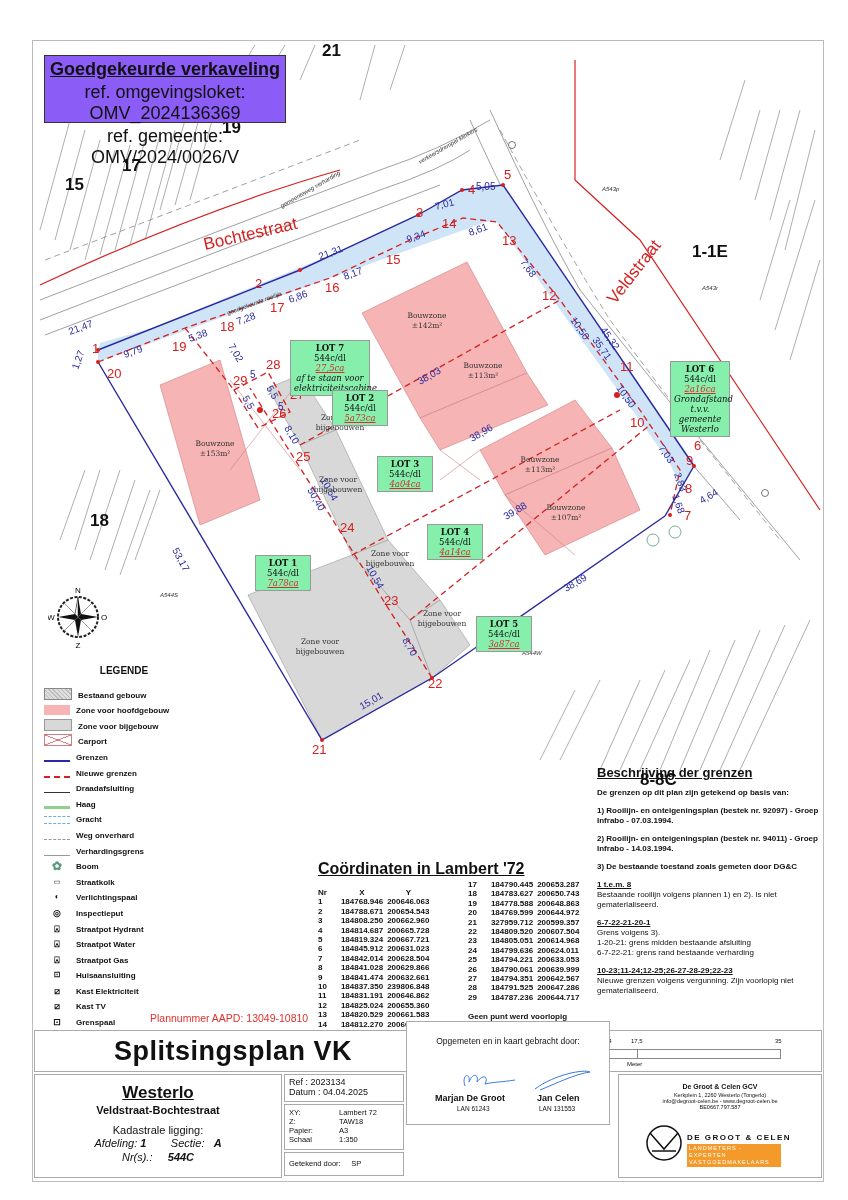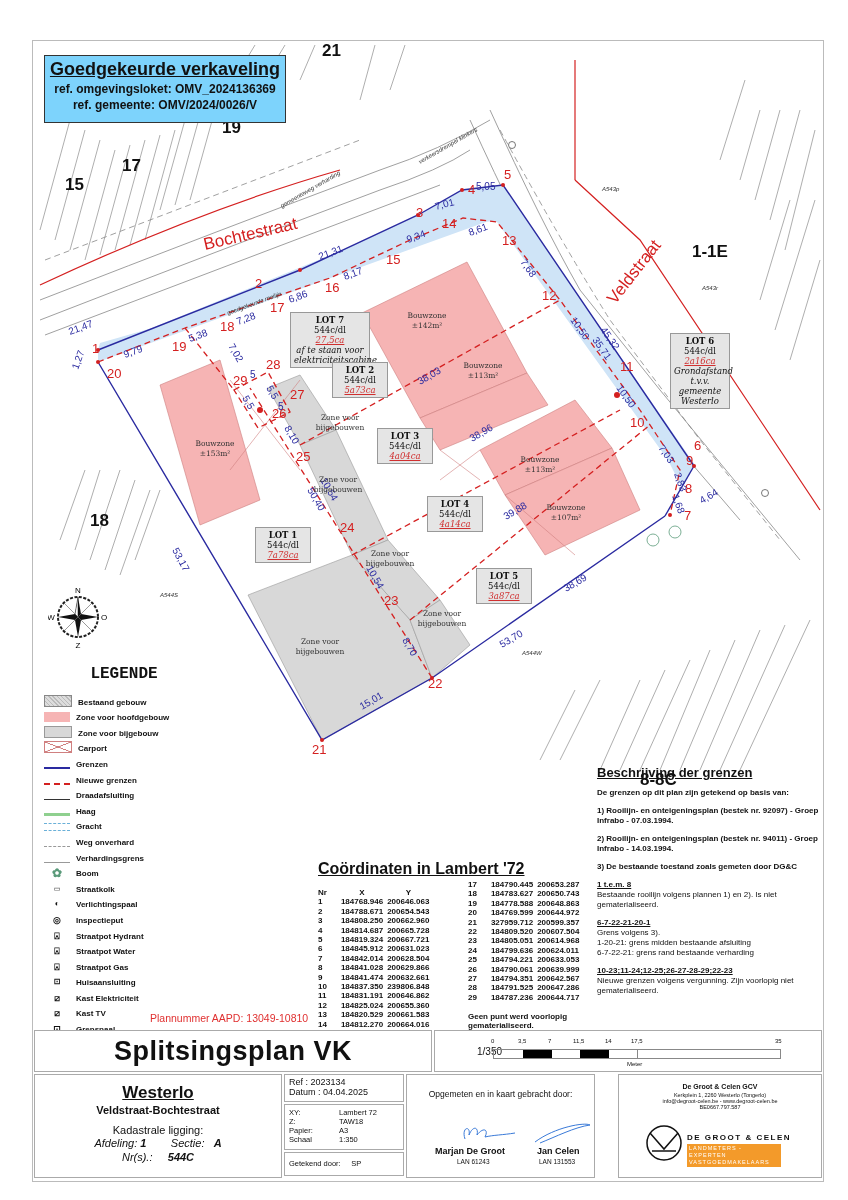--- a/index.html
+++ b/index.html
@@ -1,41 +1,41 @@
 <!DOCTYPE html>
 <html><head>
 <meta charset="utf-8">
 <style>
   html, body { margin:0; padding:0; background:#fff; }
   body { width:848px; height:1200px; position:relative; overflow:hidden; font-family:"Liberation Sans", sans-serif; color:#111; }
   .sheet { position:absolute; left:32px; top:40px; width:790px; height:1140px; border:1px solid #bbb; }
   svg.map { position:absolute; left:0; top:0; }
   .abs { position:absolute; }
-  .approved { left:44px; top:55px; width:240px; height:66px; border:1.5px solid #333; background:#7dd3fc; text-align:center; }
+  .approved { left:44px; top:55px; width:240px; height:66px; border:1.5px solid #333; background:#8b5cf6; text-align:center; }
   .approved .t1 { font-weight:bold; font-size:18px; text-decoration:underline; margin-top:3px; }
-  .approved .t2 { font-weight:bold; font-size:12px; margin-top:2px; }
+  .approved .t2 { font-weight:normal; font-size:18px; margin-top:2px; }
   .legend { left:44px; top:665px; width:160px; font-size:8px; font-weight:bold; }
-  .legend h4 { margin:0 0 8px 0; text-align:center; font-size:16px;font-family:Liberation Mono, monospace; }
+  .legend h4 { margin:0 0 8px 0; text-align:center; font-size:10px; }
   .leg-row { display:flex; align-items:flex-end; height:15.6px; }
   .leg-sw { width:26px; height:10px; margin-right:6px; flex:none; position:relative; }
   .coords { left:318px; top:852px; font-size:8px; font-weight:bold; }
   .coords h3 { margin:8px 0 10px 0; font-size:16px; text-decoration:underline; }
   table.ct { border-collapse:collapse; }
   table.ct td, table.ct th { padding:0 4px 0 0; line-height:9.4px; text-align:left; }
   .coords2 { left:468px; top:880px; font-size:8px; font-weight:bold; }
   .geen { margin-top:10px; font-size:8px; font-weight:bold; width:130px; }
   .desc { left:597px; top:765px; width:225px; font-size:8px; }
   .desc h3 { margin:0 0 8px 0; font-size:13px; text-decoration:underline; }
   .desc .b { font-weight:bold; }
   .desc p { margin:0 0 8px 0; line-height:10px; }
   .desc .u { text-decoration:underline; font-weight:bold; }
   .plannr { left:150px; top:1012px; color:#e03030; font-size:10.5px; }
   .tb { position:absolute; border:1px solid #aaa; box-sizing:border-box; background:#fff; }
   .title-big { font-weight:bold; font-size:27px; text-align:center; letter-spacing:0.5px; line-height:40px; }
-  .lotlabel { position:absolute; border:1px solid #999; background:#e5e5e5; text-align:center; font-family:"DejaVu Serif", serif; font-size:8.5px; line-height:10px; padding:2px 3px; }
+  .lotlabel { position:absolute; border:1px solid #999; background:#86efac; text-align:center; font-family:"DejaVu Serif", serif; font-size:8.5px; line-height:10px; padding:2px 3px;margin-top:28px; }
   .lotlabel .ln { font-weight:bold; }
   .lotlabel .la { color:#d03030; font-style:italic; text-decoration:underline; }
   .lotlabel .it { font-style:italic; }
   .num-red { font-family:"Liberation Sans", sans-serif; fill:#d42020; font-size:13px; }
   .num-blue { font-family:"Liberation Sans", sans-serif; fill:#2a2aa0; font-size:10px; }
   .zone-txt { font-family:"DejaVu Serif", serif; font-size:7.5px; fill:#333; }
   .street { font-family:"Liberation Sans", sans-serif; fill:#d42020; font-size:17px; }
   .parcel { font-family:"Liberation Sans", sans-serif; font-weight:bold; fill:#111; font-size:17px; }
   .small { font-family:"Liberation Sans", sans-serif; font-size:6px; fill:#333; font-style:italic; }
 </style>
@@ -320,21 +320,21 @@
 <div class="lotlabel" style="left:377px;top:428px;width:48px;">
   <div class="ln">LOT 3</div>
   <div>544c/dl</div>
   <div class="la">4a04ca</div>
 </div>
 <div class="lotlabel" style="left:427px;top:496px;width:48px;">
   <div class="ln">LOT 4</div>
   <div>544c/dl</div>
   <div class="la">4a14ca</div>
 </div>
-<div class="lotlabel" style="left:476px;top:568px;width:48px;">
+<div class="lotlabel" style="left:476px;top:588px;width:48px;">
   <div class="ln">LOT 5</div>
   <div>544c/dl</div>
   <div class="la">3a87ca</div>
 </div>
 <div class="lotlabel" style="left:255px;top:527px;width:48px;">
   <div class="ln">LOT 1</div>
   <div>544c/dl</div>
   <div class="la">7a78ca</div>
 </div>
 <div class="lotlabel" style="left:670px;top:333px;width:52px;">
@@ -687,21 +687,21 @@
       </div>
       <div style="display: flex;">
         <span style="width: 50px;">Schaal</span>
         <span>1:350</span>
       </div>
     </div>
 </div>
 <div class="tb" style="left:284px;top:1152px;width:120px;height:24px;font-size:7.5px;padding:6px 4px;">
   <span>Getekend door:</span>&nbsp;&nbsp;&nbsp;&nbsp;&nbsp;<span>SP</span>
 </div>
-<div class="tb" style="left:406px;top:1074px;width:189px;height:104px;">
+<div class="tb" style="left:406px;top:1021px;width:204px;height:104px;">
   <div style="text-align:center;font-size:8.5px;margin-top:14px;">Opgemeten en in kaart gebracht door:</div>
   <svg class="abs" style="left:48px;top:42px;" width="140" height="30">
     <path d="M10 22 C6 10 16 8 14 18 C18 8 24 10 22 18 C28 10 34 12 30 20 C38 18 48 18 60 16" fill="none" stroke="#3a7ad8" stroke-width="1"></path>
     <path d="M80 25 C100 10 130 5 135 8 C120 10 100 20 85 26" fill="none" stroke="#3a7ad8" stroke-width="1"></path>
   </svg>
   <div class="abs" style="left:28px;top:71px;font-size:9px;font-weight:bold;">Marjan De Groot</div>
   <div class="abs" style="left:50px;top:83px;font-size:6.5px;">LAN 61243</div>
   <div class="abs" style="left:130px;top:71px;font-size:9px;font-weight:bold;">Jan Celen</div>
   <div class="abs" style="left:132px;top:83px;font-size:6.5px;">LAN 131553</div>
 </div>

